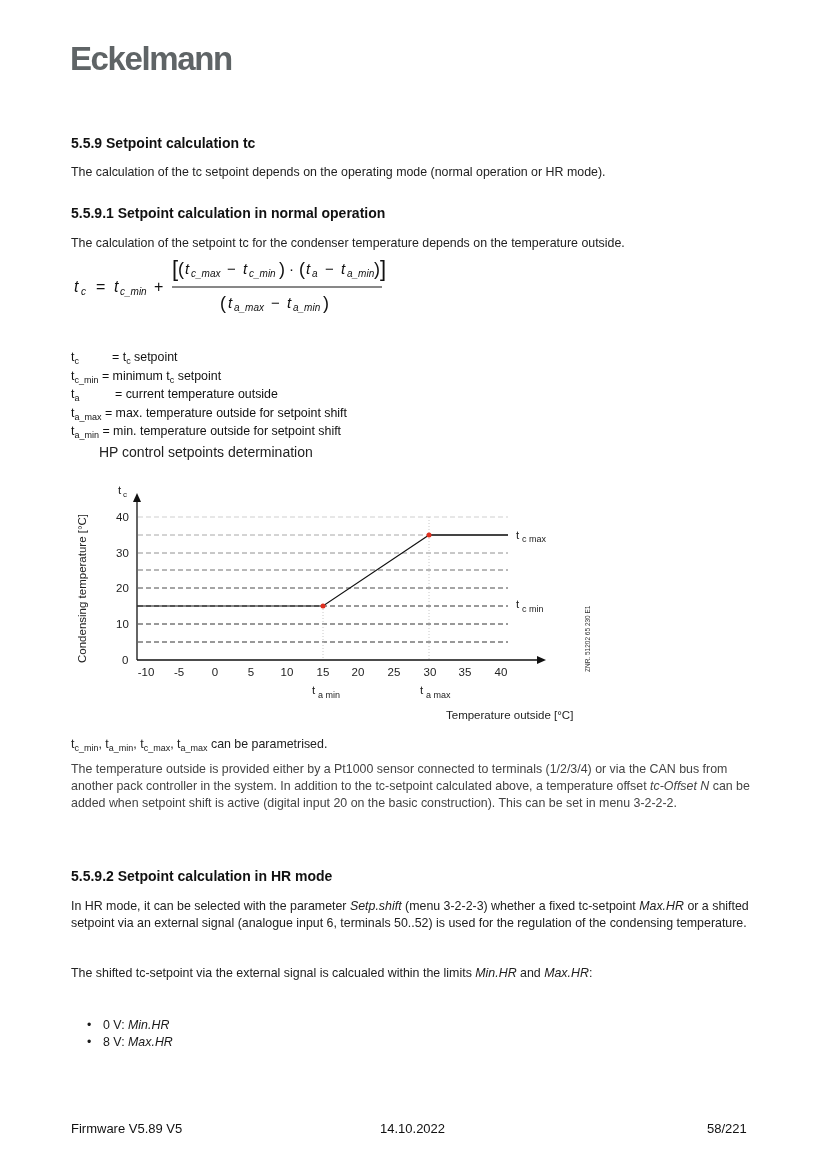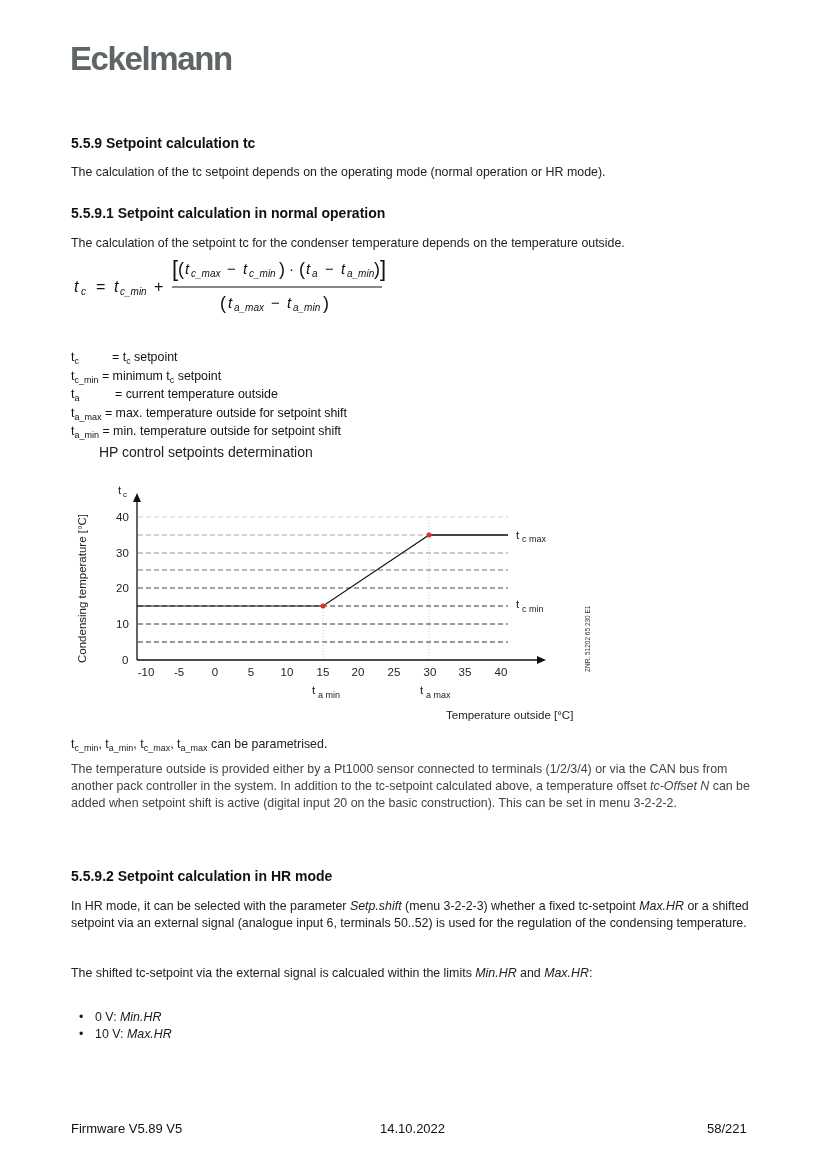--- a/index.html
+++ b/index.html
@@ -15,21 +15,21 @@
     .h2 { position: absolute; left: 71px; font-weight: bold; font-size: 14px; color: #111; }
     .p { position: absolute; left: 71px; font-size: 12.4px; line-height: 17px; color: #222; width: 690px; }
     .p.gray { color: #444; }
     sub { font-size: 9px; vertical-align: -3px; line-height: 0; }
     .defs { position: absolute; left: 71px; top: 324px; font-size: 12.4px; line-height: 18.5px; color: #111; margin-top: 24px; }
     .defs .row { white-space: nowrap; }
     .defs .sym { display: inline-block; }
     .formula { position: absolute; left: 72px; top: 254px; }
     .chart-title { position: absolute; left: 99px; top: 444px; font-size: 14px; color: #222; }
     .chart { position: absolute; left: 60px; top: 470px; }
-    ul.bul { position: absolute; left: 75px; top: 1005px; margin: 4px; padding: 0; list-style: none; font-size: 12.4px; line-height: 17px; }
+    ul.bul { position: absolute; left: 75px; top: 1005px; margin: 12px; padding: 0; list-style: none; font-size: 12.4px; line-height: 17px; }
     ul.bul li::before { content: "•"; display: inline-block; width: 16px; }
     .footer { position: absolute; top: 1121px; font-size: 13px; color: #111; }
     i { font-style: italic; }
   </style>
 </head>
 <body>
 
 <div class="logo">Eckelmann</div>
 
 <div class="h2" style="top:135px">5.5.9  Setpoint calculation tc</div>
@@ -150,18 +150,18 @@
 <div class="p gray" style="top:761px"><span>The temperature outside is provided either by a Pt1000 sensor connected to terminals (1/2/3/4) or via the CAN bus from another pack controller in the system. In addition to the tc-setpoint calculated above, a temperature offset </span><i>tc-Offset N</i><span> can be added when setpoint shift is active (digital input 20 on the basic construction). This can be set in menu 3-2-2-2.</span></div>
 
 <div class="h2" style="top:868px">5.5.9.2  Setpoint calculation in HR mode</div>
 
 <div class="p" style="top:898px"><span>In HR mode, it can be selected with the parameter </span><i>Setp.shift</i><span> (menu 3-2-2-3) whether a fixed tc-setpoint </span><i>Max.HR</i><span> or a shifted setpoint via an external signal (analogue input 6, terminals 50..52) is used for the regulation of the condensing temperature.</span></div>
 
 <div class="p" style="top:965px"><span>The shifted tc-setpoint via the external signal is calcualed within the limits </span><i>Min.HR</i><span> and </span><i>Max.HR</i><span>:</span></div>
 
 <ul class="bul">
   <li><span>0 V: </span><i>Min.HR</i></li>
-  <li><span>10 V: </span><i>Max.HR</i></li>
+  <li><span>8 V: </span><i>Max.HR</i></li>
 </ul>
 
 <div class="footer" style="left:71px">Firmware V5.89 V5</div>
 <div class="footer" style="left:380px">14.10.2022</div>
 <div class="footer" style="left:707px">58/221</div>
 
 </body></html>

